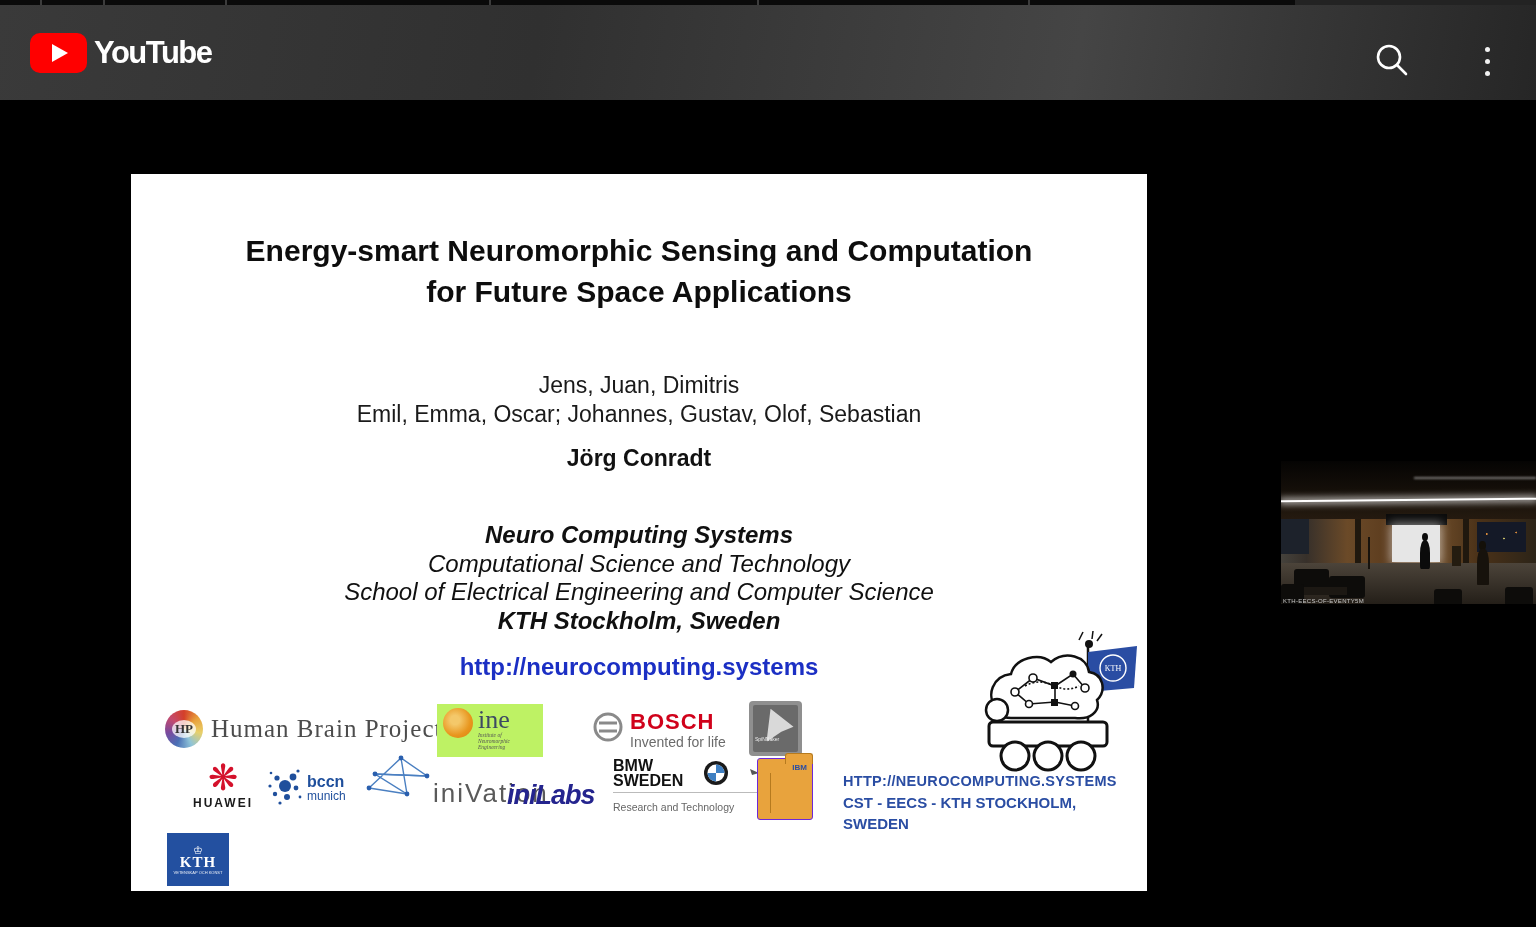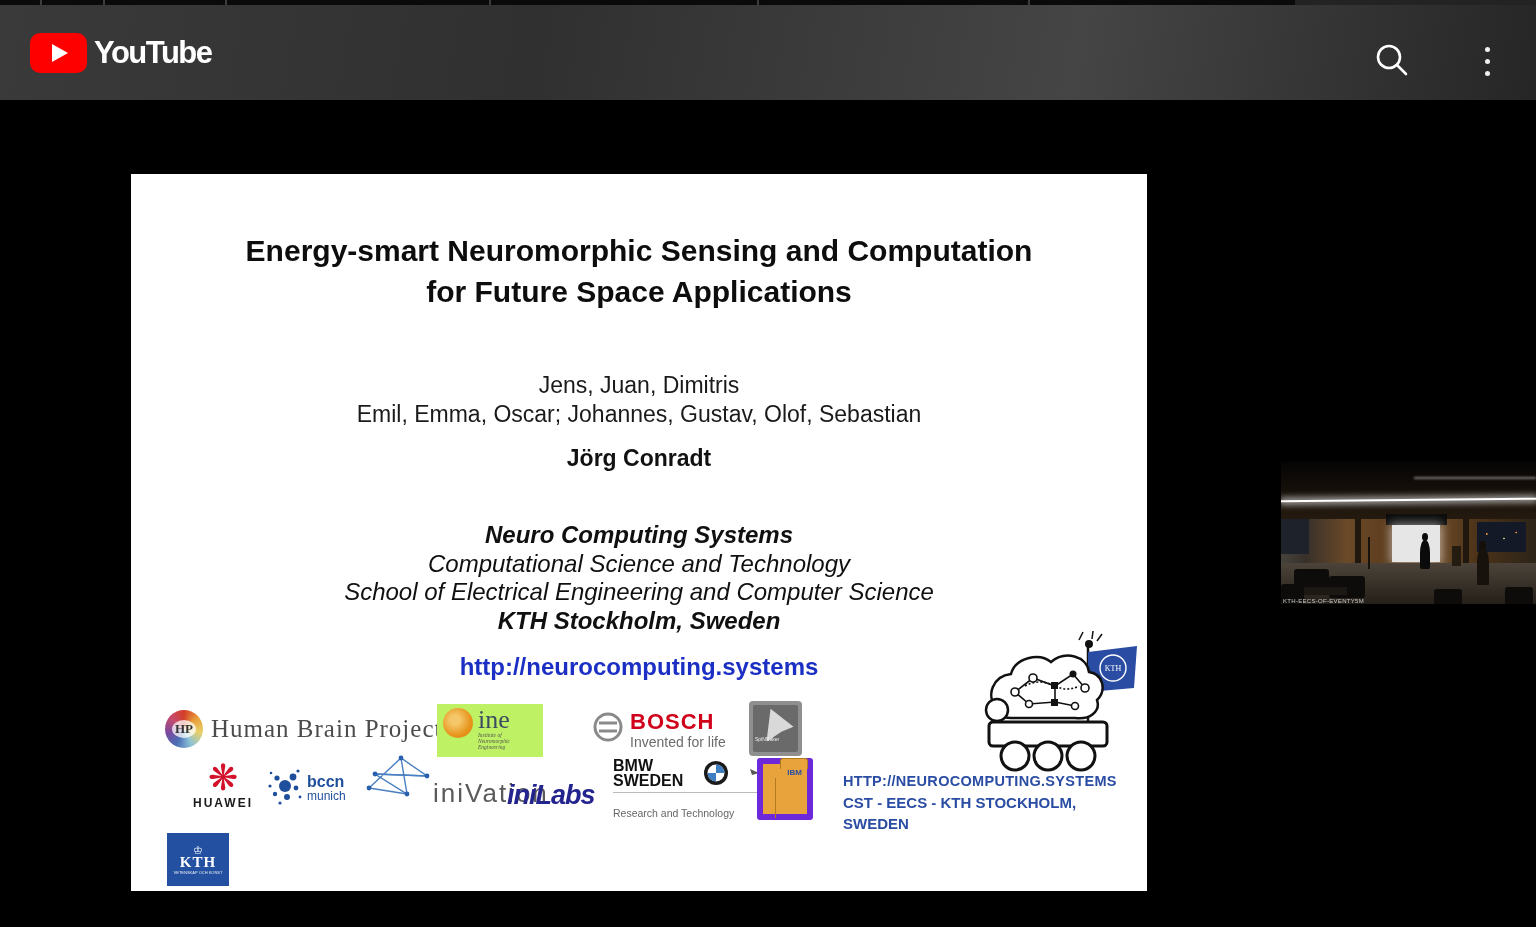--- a/index.html
+++ b/index.html
@@ -77,23 +77,23 @@
   #bccn-sub { font-size:12px; color:#1f4f9c; text-align:right; }
   
   #inivation { left:232px; top:580px; display:flex; align-items:flex-end; }
   #inivation-name { font-size:26px; color:#5a5a5a; letter-spacing:2px; line-height:26px; }
   
   #inilabs { left:376px; top:606px; font-size:27px; font-weight:bold; color:#24248e; font-style:italic; letter-spacing:-1px; }
   
   #bmw { left:482px; top:584px; }
   #bmw-top { display:flex; align-items:center; gap:20px; }
   #bmw-words { font-size:16px; font-weight:bold; line-height:15px; color:#111; }
-  #bmw-sub { font-size:10.5px; color:#666; margin-top:4px; border-top:1px solid #bbb; padding-top:14px; }
-  
-  #ibm { left:626px; top:584px; width:56px; height:62px; background:#e8a33d; border:6px solid #6d28d9; border-radius:3px; position:relative; }
+  #bmw-sub { font-size:10.5px; color:#666; margin-top:4px; border-top:1px solid #bbb; padding-top:8px; }
+  
+  #ibm { left:626px; top:584px; width:56px; height:62px; background:#e8a33d; border:1px solid #6d28d9; border-radius:3px; position:relative; }
   #ibm::before { content:""; position:absolute; right:-1px; top:-6px; width:26px; height:10px; background:#e8a33d; border:1px solid #b67a1e; border-bottom:none; border-radius:3px 3px 0 0; }
   #ibm-name { position:absolute; right:5px; top:4px; font-size:8px; font-weight:bold; color:#2a4da3; }
   #ibm-line { position:absolute; left:12px; top:14px; width:1px; height:40px; background:#b67a1e; }
 
   
   #ncs-name { position:absolute; left:712px; top:538px; font-size:67px; font-weight:bold; color:#2a4da3; letter-spacing:-1px; line-height:64px; }
   #ncs-lines { position:absolute; left:712px; top:597px; width:300px; font-weight:bold; color:#2a4da3; }
   #ncs-url { font-size:14.5px; line-height:21px; letter-spacing:.3px; }
   #ncs-affil { font-size:15px; line-height:21px; }
   #ncs-wagon { position:absolute; left:836px; top:456px; width:178px; height:148px; }

